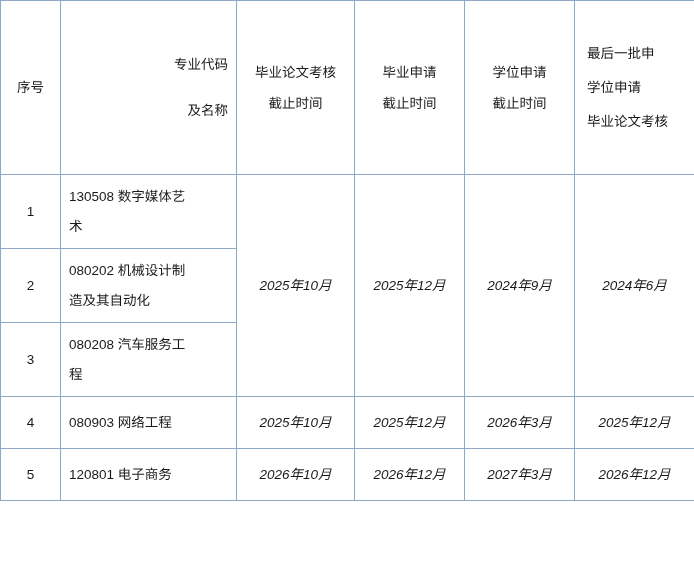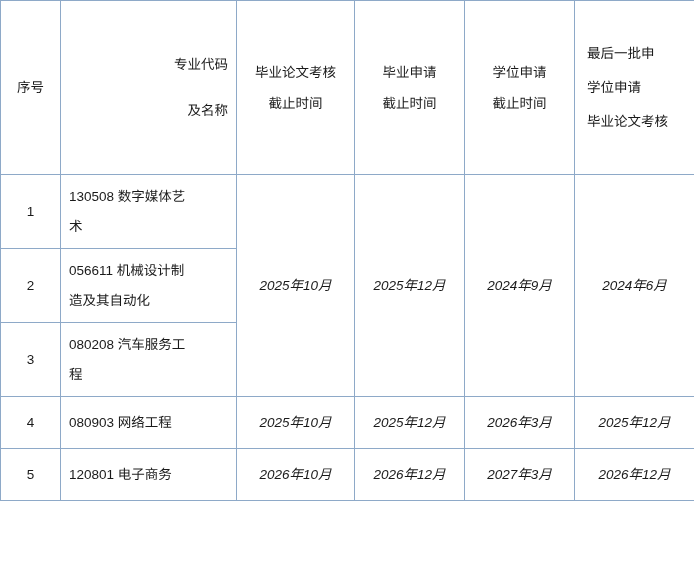--- a/index.html
+++ b/index.html
@@ -132,21 +132,21 @@
         </td>
         <td class="date" rowspan="3">2025年10月</td>
         <td class="date" rowspan="3">2025年12月</td>
         <td class="date" rowspan="3">2024年9月</td>
         <td class="date" rowspan="3">2024年6月</td>
       </tr>
 
       <tr class="r2">
         <td class="idx">2</td>
         <td class="name">
-          <span class="nm-line">056611 机械设计制</span>
+          <span class="nm-line">080202 机械设计制</span>
           <span class="nm-line">造及其自动化</span>
         </td>
       </tr>
 
       <tr class="r3">
         <td class="idx">3</td>
         <td class="name">
           <span class="nm-line">080208 汽车服务工</span>
           <span class="nm-line">程</span>
         </td>

